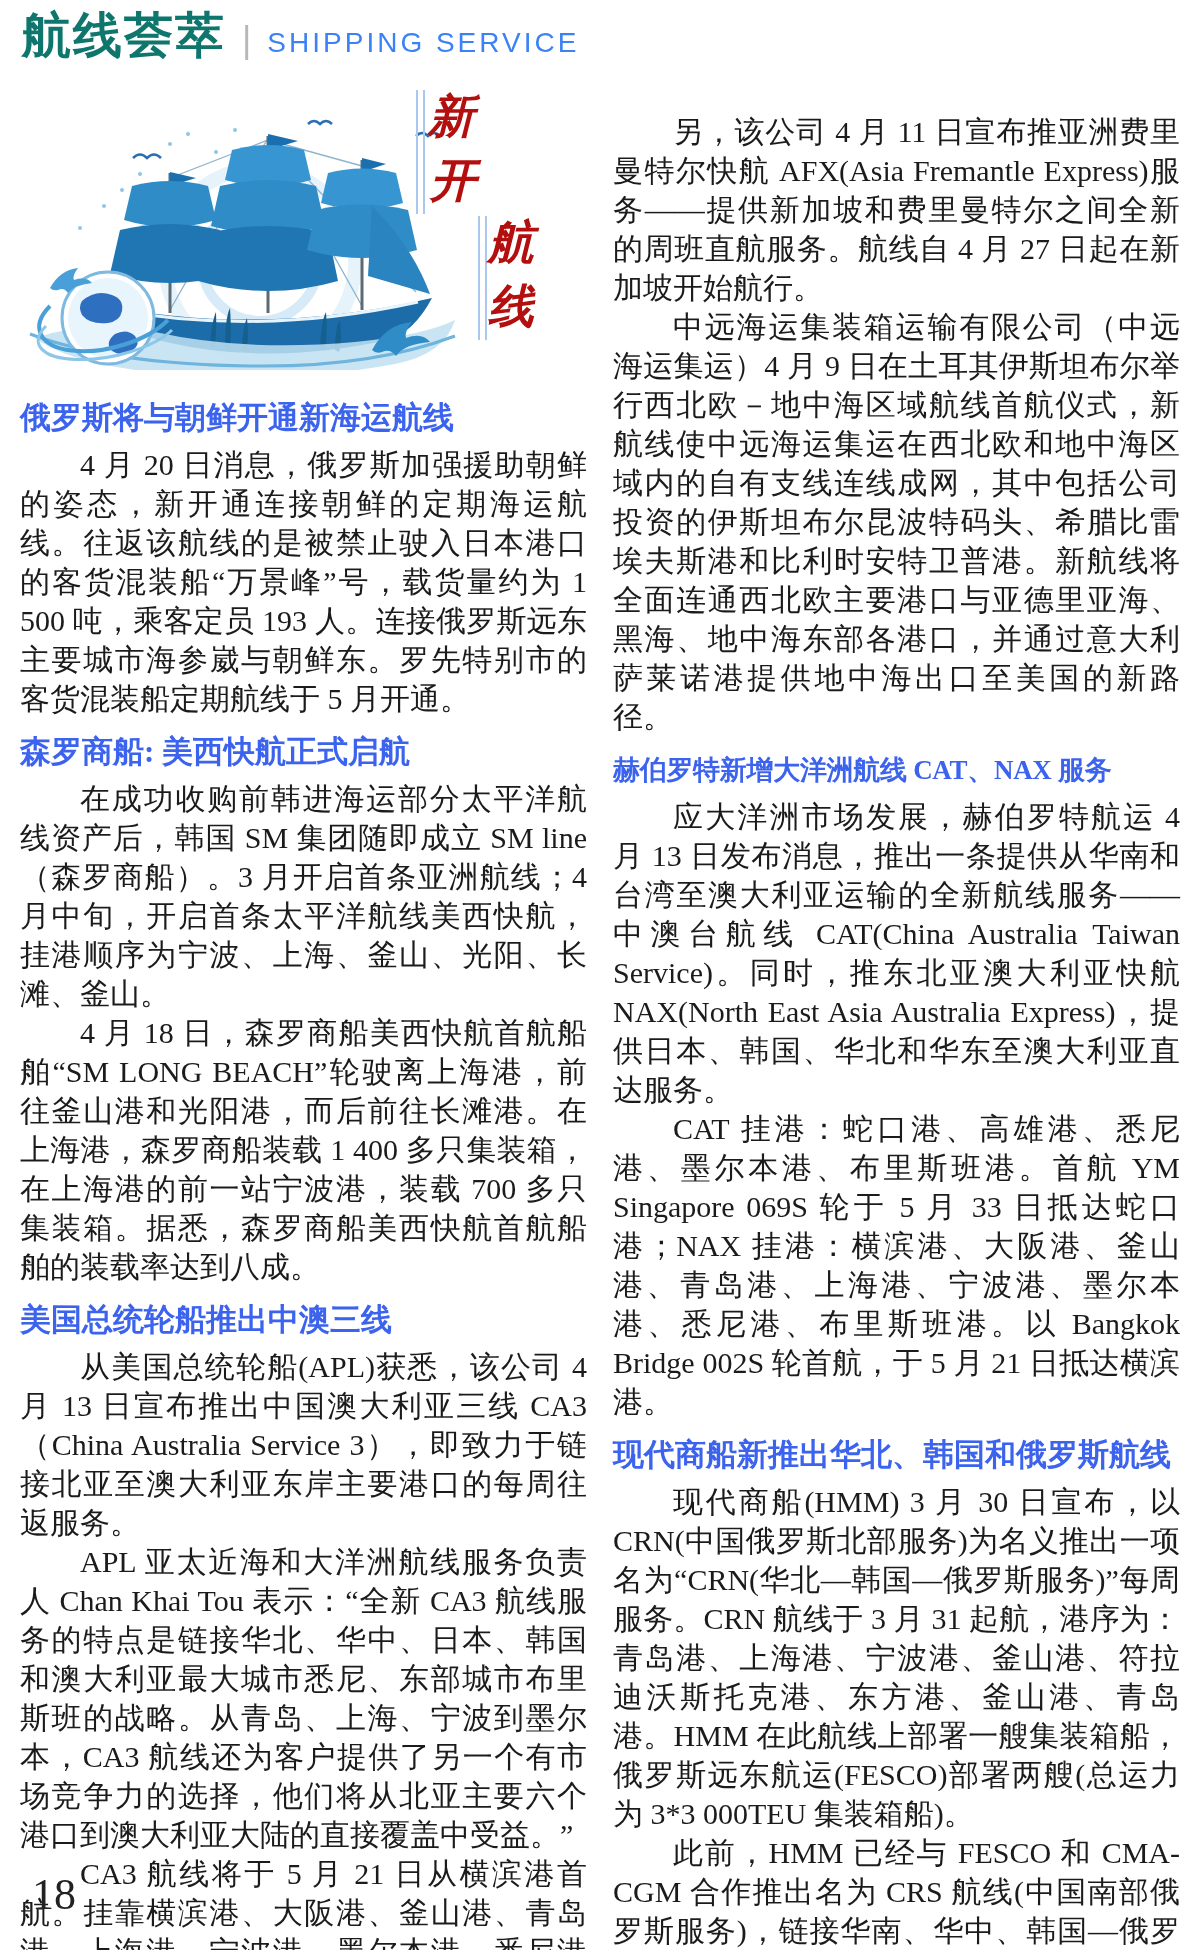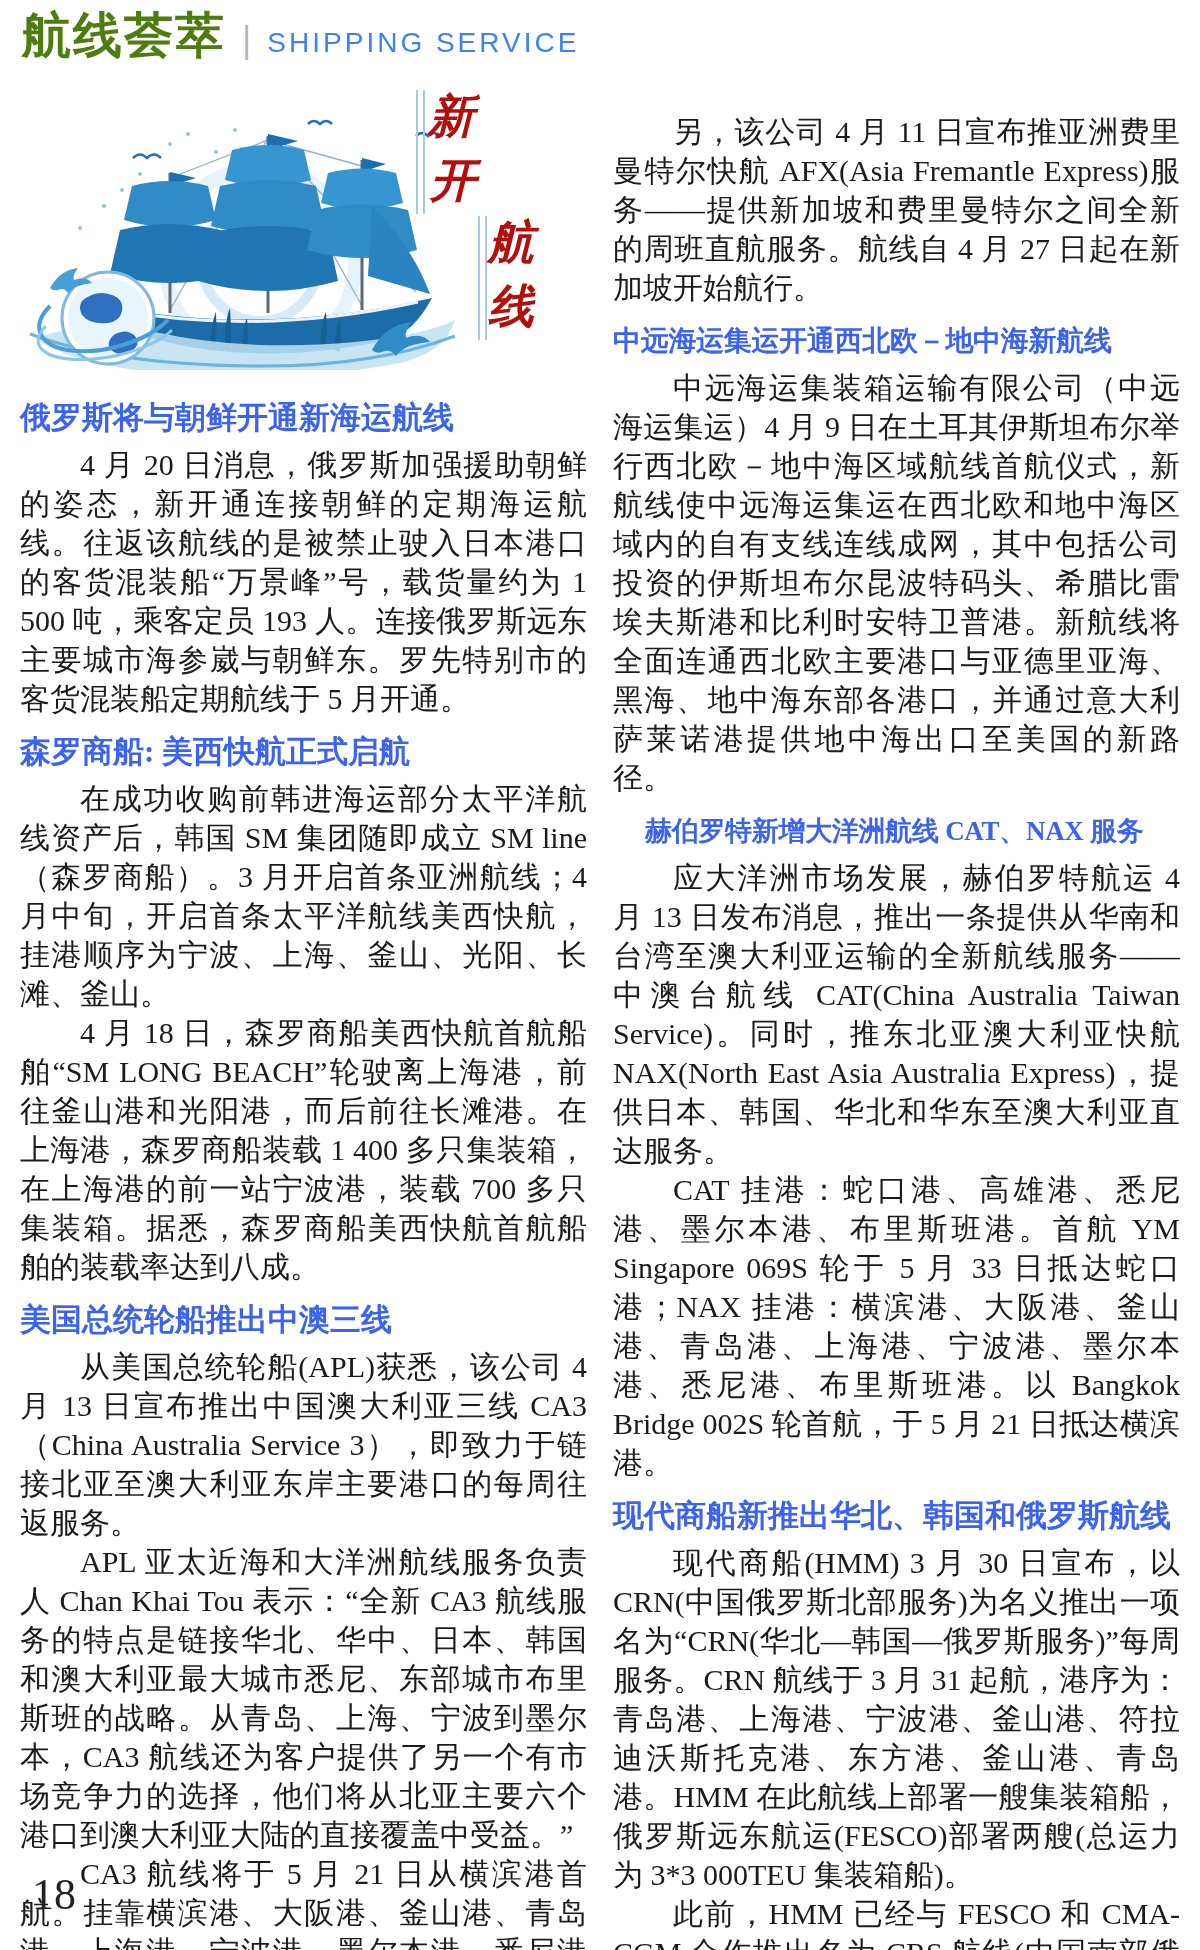--- a/index.html
+++ b/index.html
@@ -12,21 +12,21 @@
     color:#1b1b1b;
   }
   
   .header{
     display:flex;align-items:baseline;gap:16px;
     padding:10px 22px 0 22px;height:62px;
   }
   .header .cn{
     font-family:Liberation Sans, sans-serif;
     font-weight:bold;font-size:49px;letter-spacing:2px;
-    color:#4d7c0f;line-height:1.05;
+    color:#0f766e;line-height:1.05;
   }
   .header .divider{
     font-family:"Liberation Sans",sans-serif;
     font-size:36px;color:#b8b8b8;font-weight:300;
   }
   .header .en{
     font-family:"Liberation Sans","DejaVu Sans",sans-serif;
     font-size:28px;color:#3b82f6;letter-spacing:3px;
   }
   
@@ -36,21 +36,21 @@
   p.body{
     font-size:30px;line-height:39px;margin:0;
     text-align:justify;text-indent:2em;
     word-break:break-word;
   }
   h2.headline{
     font-size:31px;line-height:44px;font-weight:bold;
     color:#3c63ee;margin:12px 0 5px 0;white-space:nowrap;
   }
   h2.hl-28{font-size:28px;letter-spacing:-0.3px;}
-  h2.hl-27{font-size:27px;letter-spacing:-0.3px;margin-left:32px;}
+  h2.hl-27{font-size:27px;letter-spacing:-0.3px;}
   
   .hero{position:relative;height:292px;margin:2px 0 26px 0;}
   .vline{
     position:absolute;width:5px;
     border-left:2px solid #aac8ec;border-right:2px solid #aac8ec;
   }
   .vchar{
     position:absolute;
     font-size:46px;font-weight:bold;font-style:italic;
     color:#b40f0f;line-height:1;
@@ -171,21 +171,20 @@
 
       <h2 class="headline">美国总统轮船推出中澳三线</h2>
       <p class="body">从美国总统轮船(APL)获悉，该公司 4 月 13 日宣布推出中国澳大利亚三线 CA3（China Australia Service 3），即致力于链接北亚至澳大利亚东岸主要港口的每周往返服务。</p>
       <p class="body">APL 亚太近海和大洋洲航线服务负责人 Chan Khai Tou 表示：“全新 CA3 航线服务的特点是链接华北、华中、日本、韩国和澳大利亚最大城市悉尼、东部城市布里斯班的战略。从青岛、上海、宁波到墨尔本，CA3 航线还为客户提供了另一个有市场竞争力的选择，他们将从北亚主要六个港口到澳大利亚大陆的直接覆盖中受益。”</p>
       <p class="body">CA3 航线将于 5 月 21 日从横滨港首航。挂靠横滨港、大阪港、釜山港、青岛港、上海港、宁波港、墨尔本港、悉尼港和布里斯班港。</p>
     </div>
 
     <div class="col col-right">
       <p class="body">另，该公司 4 月 11 日宣布推亚洲费里曼特尔快航 AFX(Asia Fremantle Express)服务——提供新加坡和费里曼特尔之间全新的周班直航服务。航线自 4 月 27 日起在新加坡开始航行。</p>
 
-      <h2 class="headline hl-28">中远海运集运开通西北欧－地中海新航线</h2>
       <p class="body">中远海运集装箱运输有限公司（中远海运集运）4 月 9 日在土耳其伊斯坦布尔举行西北欧－地中海区域航线首航仪式，新航线使中远海运集运在西北欧和地中海区域内的自有支线连线成网，其中包括公司投资的伊斯坦布尔昆波特码头、希腊比雷埃夫斯港和比利时安特卫普港。新航线将全面连通西北欧主要港口与亚德里亚海、黑海、地中海东部各港口，并通过意大利萨莱诺港提供地中海出口至美国的新路径。</p>
 
       <h2 class="headline hl-27">赫伯罗特新增大洋洲航线 CAT、NAX 服务</h2>
       <p class="body">应大洋洲市场发展，赫伯罗特航运 4 月 13 日发布消息，推出一条提供从华南和台湾至澳大利亚运输的全新航线服务——中澳台航线 CAT(China Australia Taiwan Service)。同时，推东北亚澳大利亚快航 NAX(North East Asia Australia Express)，提供日本、韩国、华北和华东至澳大利亚直达服务。</p>
       <p class="body">CAT 挂港：蛇口港、高雄港、悉尼港、墨尔本港、布里斯班港。首航 YM Singapore 069S 轮于 5 月 33 日抵达蛇口港；NAX 挂港：横滨港、大阪港、釜山港、青岛港、上海港、宁波港、墨尔本港、悉尼港、布里斯班港。以 Bangkok Bridge 002S 轮首航，于 5 月 21 日抵达横滨港。</p>
 
       <h2 class="headline">现代商船新推出华北、韩国和俄罗斯航线</h2>
       <p class="body">现代商船(HMM) 3 月 30 日宣布，以 CRN(中国俄罗斯北部服务)为名义推出一项名为“CRN(华北—韩国—俄罗斯服务)”每周服务。CRN 航线于 3 月 31 起航，港序为：青岛港、上海港、宁波港、釜山港、符拉迪沃斯托克港、东方港、釜山港、青岛港。HMM 在此航线上部署一艘集装箱船，俄罗斯远东航运(FESCO)部署两艘(总运力为 3*3 000TEU 集装箱船)。</p>
       <p class="body">此前，HMM 已经与 FESCO 和 CMA-CGM 合作推出名为 CRS 航线(中国南部俄罗斯服务)，链接华南、华中、韩国—俄罗斯。3 月 30 日起，CRS 航线提供从中国至符拉迪沃斯托克的直航服务，港序：香港港、赤湾港、厦门港、宁波港、上海港、符拉迪沃斯托克港、东方港、香港港。</p>
     </div>

